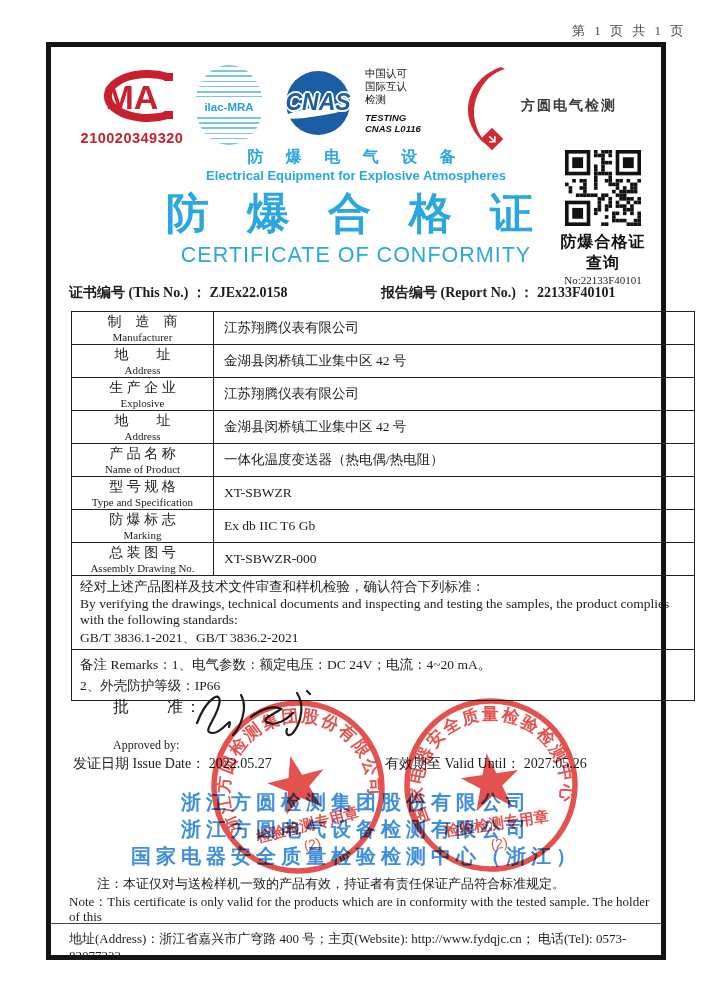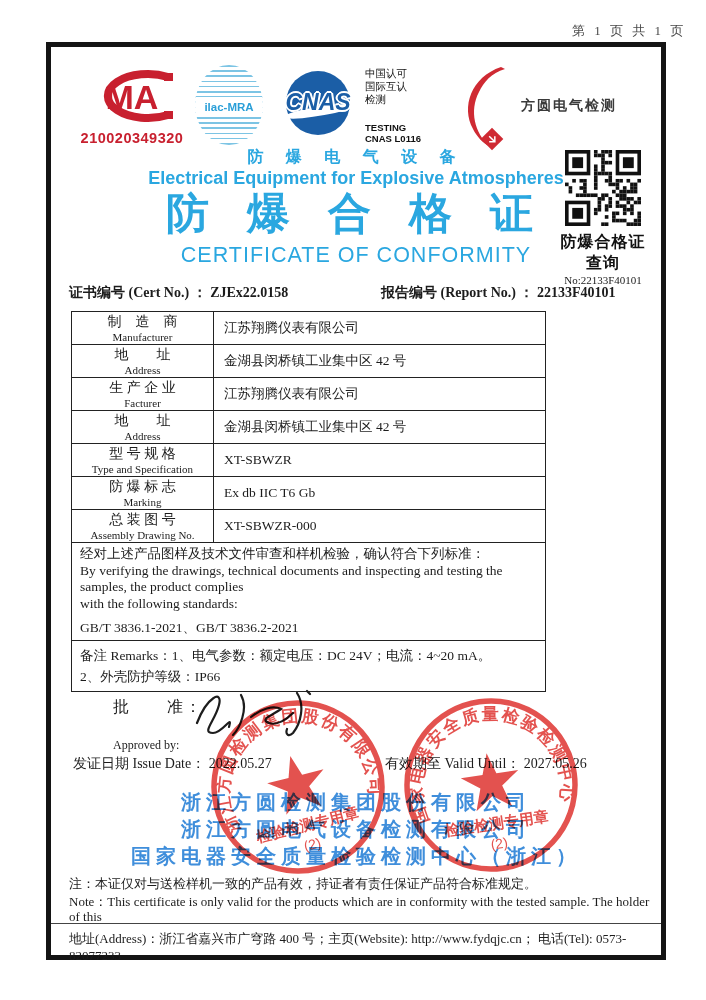--- a/index.html
+++ b/index.html
@@ -18,49 +18,49 @@
           background:repeating-linear-gradient(#7cc4e4 0 1.6px, #fff 1.6px 5.2px); overflow:hidden; }
   .ilac-band { position:absolute; top:32px; left:-2px; width:72px; height:16px; background:#fff; text-align:center; }
   .ilac-band span { color:#2a9fd8; font-family:"Liberation Sans",sans-serif; font-weight:bold; font-size:11.5px; }
   .cnas { position:absolute; left:205px; top:6px; width:72px; height:64px; }
   .cnas-circle { position:absolute; left:4px; top:0; width:64px; height:64px; border-radius:50%; background:#1b5ea6; }
   .cnas-swoosh { position:absolute; left:2px; top:36px; width:68px; height:9px; background:#fff; border-radius:50%/60%; transform:rotate(-9deg); }
   .cnas-text { position:absolute; left:-4px; top:18px; width:80px; text-align:center; color:#1b5ea6;
                font-family:"Liberation Sans",sans-serif; font-weight:bold; font-style:italic; font-size:23px;
                text-shadow:-2px 0 #fff,2px 0 #fff,0 -2px #fff,0 2px #fff,-1px -1px #fff,1px 1px #fff,1px -1px #fff,-1px 1px #fff; }
   .cnas-side { position:absolute; left:288px; top:2px; width:80px; font-size:10.5px; line-height:13px; color:#111; }
-  .cnas-side .en { font-family:"Liberation Sans",sans-serif; font-weight:bold; font-size:9.5px; line-height:11px; margin-top:16px; }
+  .cnas-side .en { font-family:"Liberation Sans",sans-serif; font-weight:bold; font-size:9.5px; line-height:11px; margin-top:6px;font-style:italic; }
   .fy-logo { position:absolute; left:380px; top:0; width:210px; height:88px; }
   .fy-name { position:absolute; left:64px; top:32px; font-size:14px; letter-spacing:2px; color:#3a3a3a; font-weight:bold; }
 
   
   .hdr { position:absolute; left:0; width:100%; text-align:center; color:#2aa7e0; font-family:"Liberation Sans",sans-serif; }
   .hdr1 { top:100px; font-size:16px; font-weight:bold; letter-spacing:9px; }
-  .hdr2 { top:121px; font-size:18px; font-weight:bold; letter-spacing:0; }
+  .hdr2 { top:121px; font-size:13px; font-weight:bold; letter-spacing:0; }
   .hdr3 { top:138px; font-size:43px; font-weight:bold; letter-spacing:13px; }
   .hdr4 { top:196px; font-size:21.5px; letter-spacing:1px; font-weight:500; }
 
   .qr-block { position:absolute; left:504px; top:103px; width:96px; text-align:center; }
   .qr-block svg { display:block; margin:0 auto; }
   .qr-cap { font-size:16px; font-weight:bold; letter-spacing:1px; color:#111; margin-top:6px; font-family:"Liberation Sans",sans-serif; }
   .qr-no  { font-size:11px; color:#222; font-family:Liberation Serif, serif; }
 
   
   .numline { position:absolute; top:237px; left:18px; width:584px; font-size:14px; font-weight:bold; }
   .numline .right { position:absolute; left:312px; }
 
   
-  .main-table { position:absolute; top:264px; left:20px; width:475px; border-collapse:collapse; }
+  .main-table { position:absolute; top:264px; left:20px; width:624px; border-collapse:collapse; }
   .main-table td { border:1.5px solid #222; font-size:13.5px; vertical-align:middle; }
   .lbl { width:142px; text-align:center; padding:1px 2px; }
   .lbl .cn { font-size:14px; }
   .lbl .en { font-size:11px; }
   .val { padding:2px 10px; height:30px; }
   .wide-cell { padding:3px 8px; font-size:13px; line-height:16.5px; }
-  .wide-cell .gb { margin-top:8px; }
+  .wide-cell .gb { margin-top:1px; }
   .remarks-cell { padding:4px 8px; font-size:13.5px; line-height:21px;margin-top:45px; }
   .mono-val { font-family:"Liberation Serif",serif; font-weight:normal; }
 
   
   .approve { position:absolute; left:62px; top:650px; }
   .approve .cn { font-size:16px; letter-spacing:2px; }
   .approve .en { font-size:12px; margin-top:20px; }
   .signature { position:absolute; left:138px; top:636px; }
   .dateline { position:absolute; top:708px; left:22px; width:576px; font-size:14px; }
   .dateline .right { position:absolute; left:312px; }
@@ -70,21 +70,21 @@
             font-family:"Liberation Sans",sans-serif; font-weight:bold; font-size:20px; letter-spacing:5px; }
   .iss1 { top:742px; } .iss2 { top:769px; } .iss3 { top:796px; }
 
   
   .stamp { position:absolute; mix-blend-mode:multiply; opacity:.88; }
   .stamp1 { left:155px; top:648px; transform:rotate(-14deg); }
   .stamp2 { left:348px; top:646px; transform:rotate(-8deg); }
 
   
   .note { position:absolute; left:18px; top:829px; width:584px; font-size:13px; line-height:15.5px; }
-  .note .cn { margin-bottom:2px; }
+  .note .cn { margin-bottom:2px;margin-left:28px; }
   .foot-divider { position:absolute; left:0; top:876px; width:100%; border-top:1px solid #444; }
   .footer { position:absolute; left:18px; top:883px; width:586px; font-size:13px; }
 </style>
 </head>
 <body>
 
 <div class="page-indicator">第 1 页 共 1 页</div>
 
 <div class="cert-border">
 
@@ -261,21 +261,21 @@
           <rect x="0" y="56" width="28" height="28" fill="#111"></rect>
           <rect x="4" y="60" width="20" height="20" fill="#fff"></rect>
           <rect x="8" y="64" width="12" height="12" fill="#111"></rect>
         </g>
       </svg>
     <div class="qr-cap">防爆合格证查询</div>
     <div class="qr-no">No:22133F40101</div>
   </div>
 
   <div class="numline">
-    <span>证书编号 (Cert No.) ：</span>
+    <span>证书编号 (This No.) ：</span>
     <span>ZJEx22.0158</span>
     <span class="right">
       <span>报告编号 (Report No.) ：</span>
       <span>22133F40101</span>
     </span>
   </div>
 
   <table class="main-table">
     <tbody>
       <tr>
@@ -288,30 +288,37 @@
       <tr>
         <td class="lbl">
             <div class="cn">地　　址</div>
             <div class="en">Address</div>
           </td>
         <td class="val">金湖县闵桥镇工业集中区 42 号</td>
       </tr>
       <tr>
         <td class="lbl">
             <div class="cn">生 产 企 业</div>
-            <div class="en">Facturer</div>
+            <div class="en">Explosive</div>
           </td>
         <td class="val">江苏翔腾仪表有限公司</td>
       </tr>
       <tr>
         <td class="lbl">
             <div class="cn">地　　址</div>
             <div class="en">Address</div>
           </td>
         <td class="val">金湖县闵桥镇工业集中区 42 号</td>
+      </tr>
+      <tr>
+        <td class="lbl">
+            <div class="cn">产 品 名 称</div>
+            <div class="en">Name of Product</div>
+          </td>
+        <td class="val">一体化温度变送器（热电偶/热电阻）</td>
       </tr>
       <tr>
         <td class="lbl">
             <div class="cn">型 号 规 格</div>
             <div class="en">Type and Specification</div>
           </td>
         <td class="val mono-val">XT-SBWZR</td>
       </tr>
       <tr>
         <td class="lbl">

